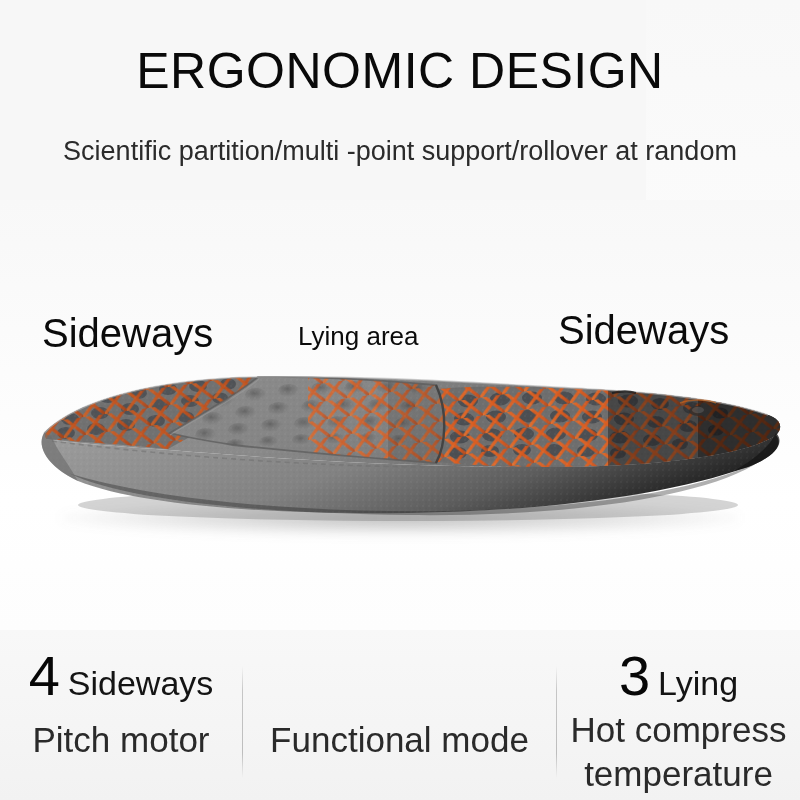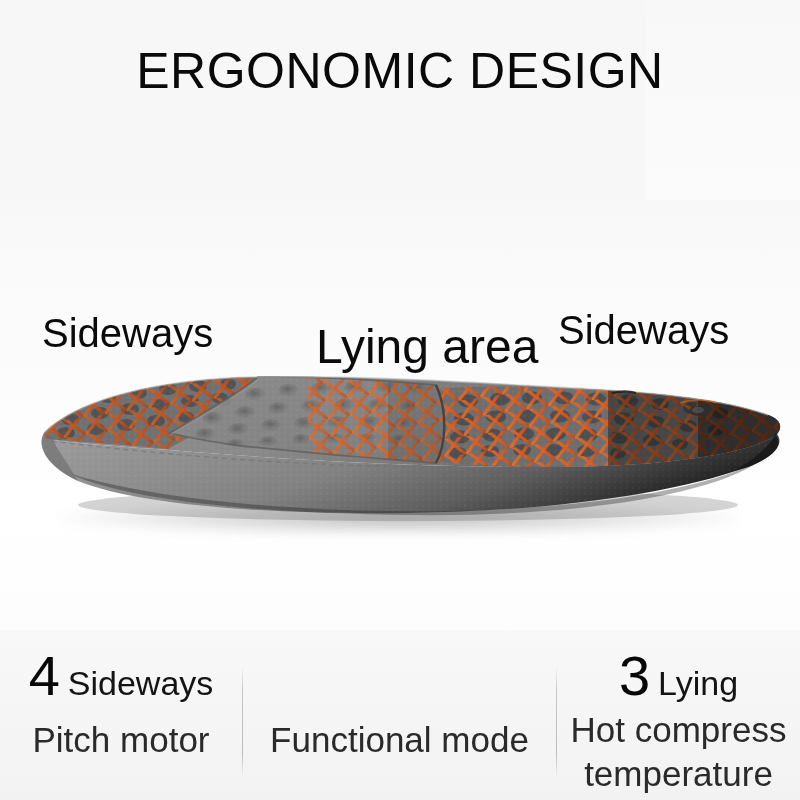--- a/index.html
+++ b/index.html
@@ -69,21 +69,21 @@
   .region-label {
     position: absolute;
     font-size: 40px;
     color: #0b0b0b;
     font-weight: 400;
     line-height: 1;
     white-space: nowrap;
     z-index: 30;
   }
   .region-label.left   { left: 42px;  top: 113px; }
-  .region-label.center { left: 316px; top: 123px; font-size: 48px; }
+  .region-label.center { left: 298px; top: 123px; font-size: 26px; }
   .region-label.right  { left: 558px; top: 110px; }
 
   
   .watermark {
     position: absolute;
     left: 305px;
     top: 172px;
     font-size: 34px;
     color: rgba(150,150,150,0.30);
     letter-spacing: 1px;
@@ -178,20 +178,21 @@
   .divider.d1 { left: 242px; }
   .divider.d2 { left: 556px; }
 </style>
 </head>
 <body>
 
 <div id="page">
 
   <div class="header">
     <div class="title">ERGONOMIC DESIGN</div>
+    <div class="subtitle">Scientific partition/multi -point support/rollover at random</div>
   </div>
 
   <div class="stage">
 
     <div class="region-label left">Sideways</div>
 
     <div class="region-label center">Lying area</div>
 
     <div class="region-label right">Sideways</div>
 

